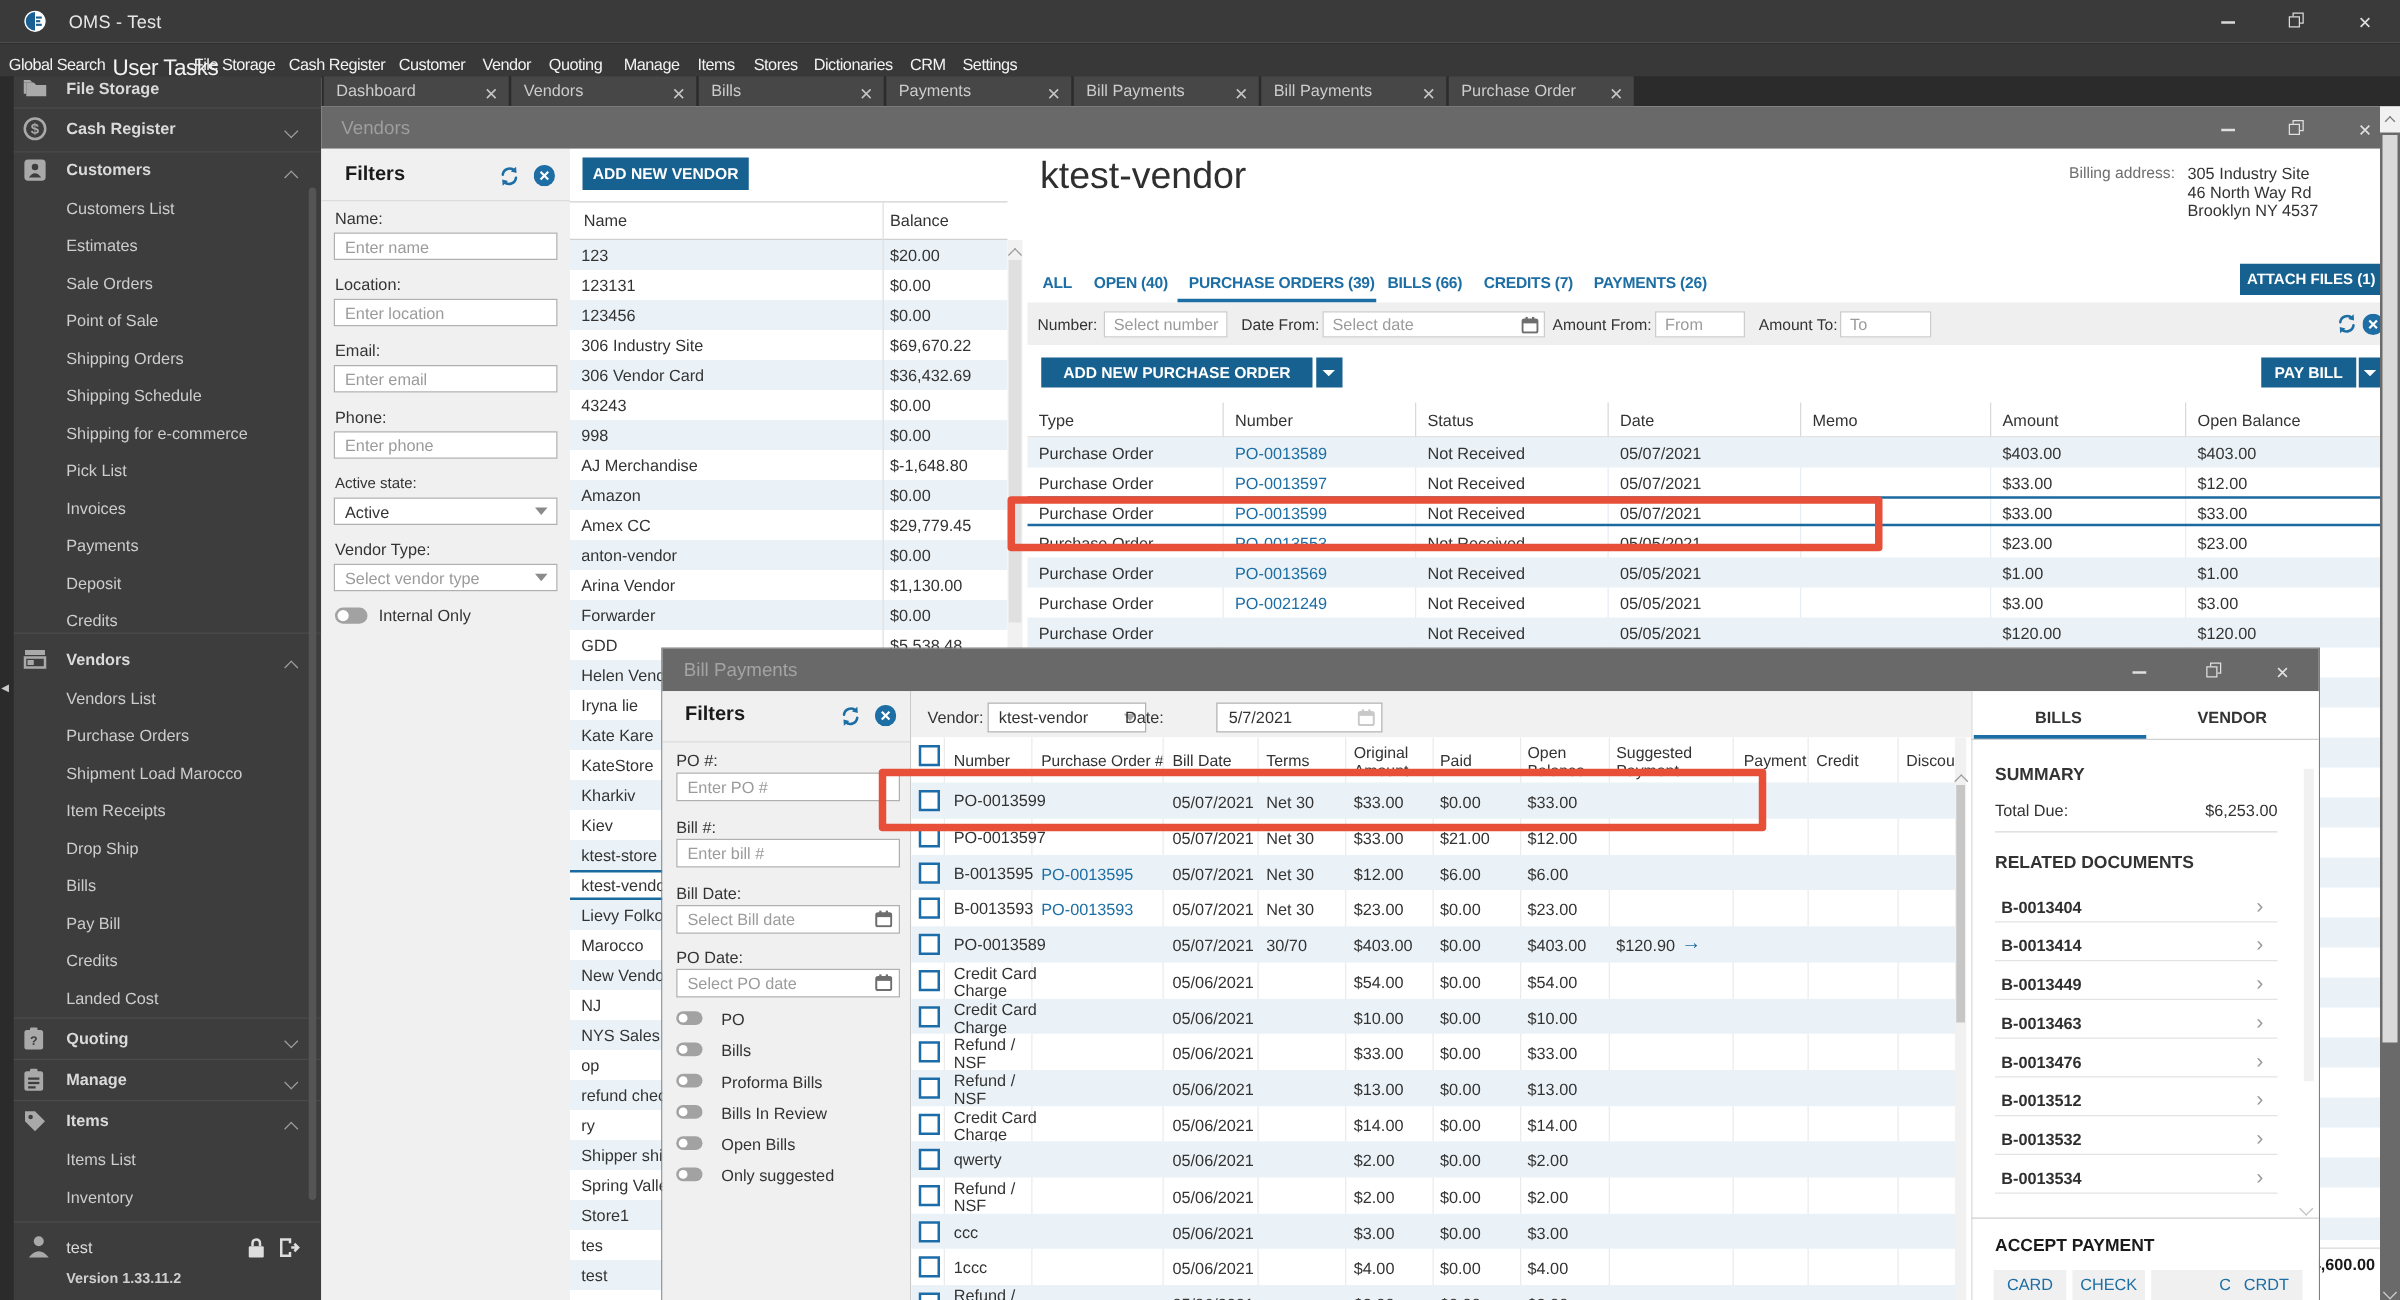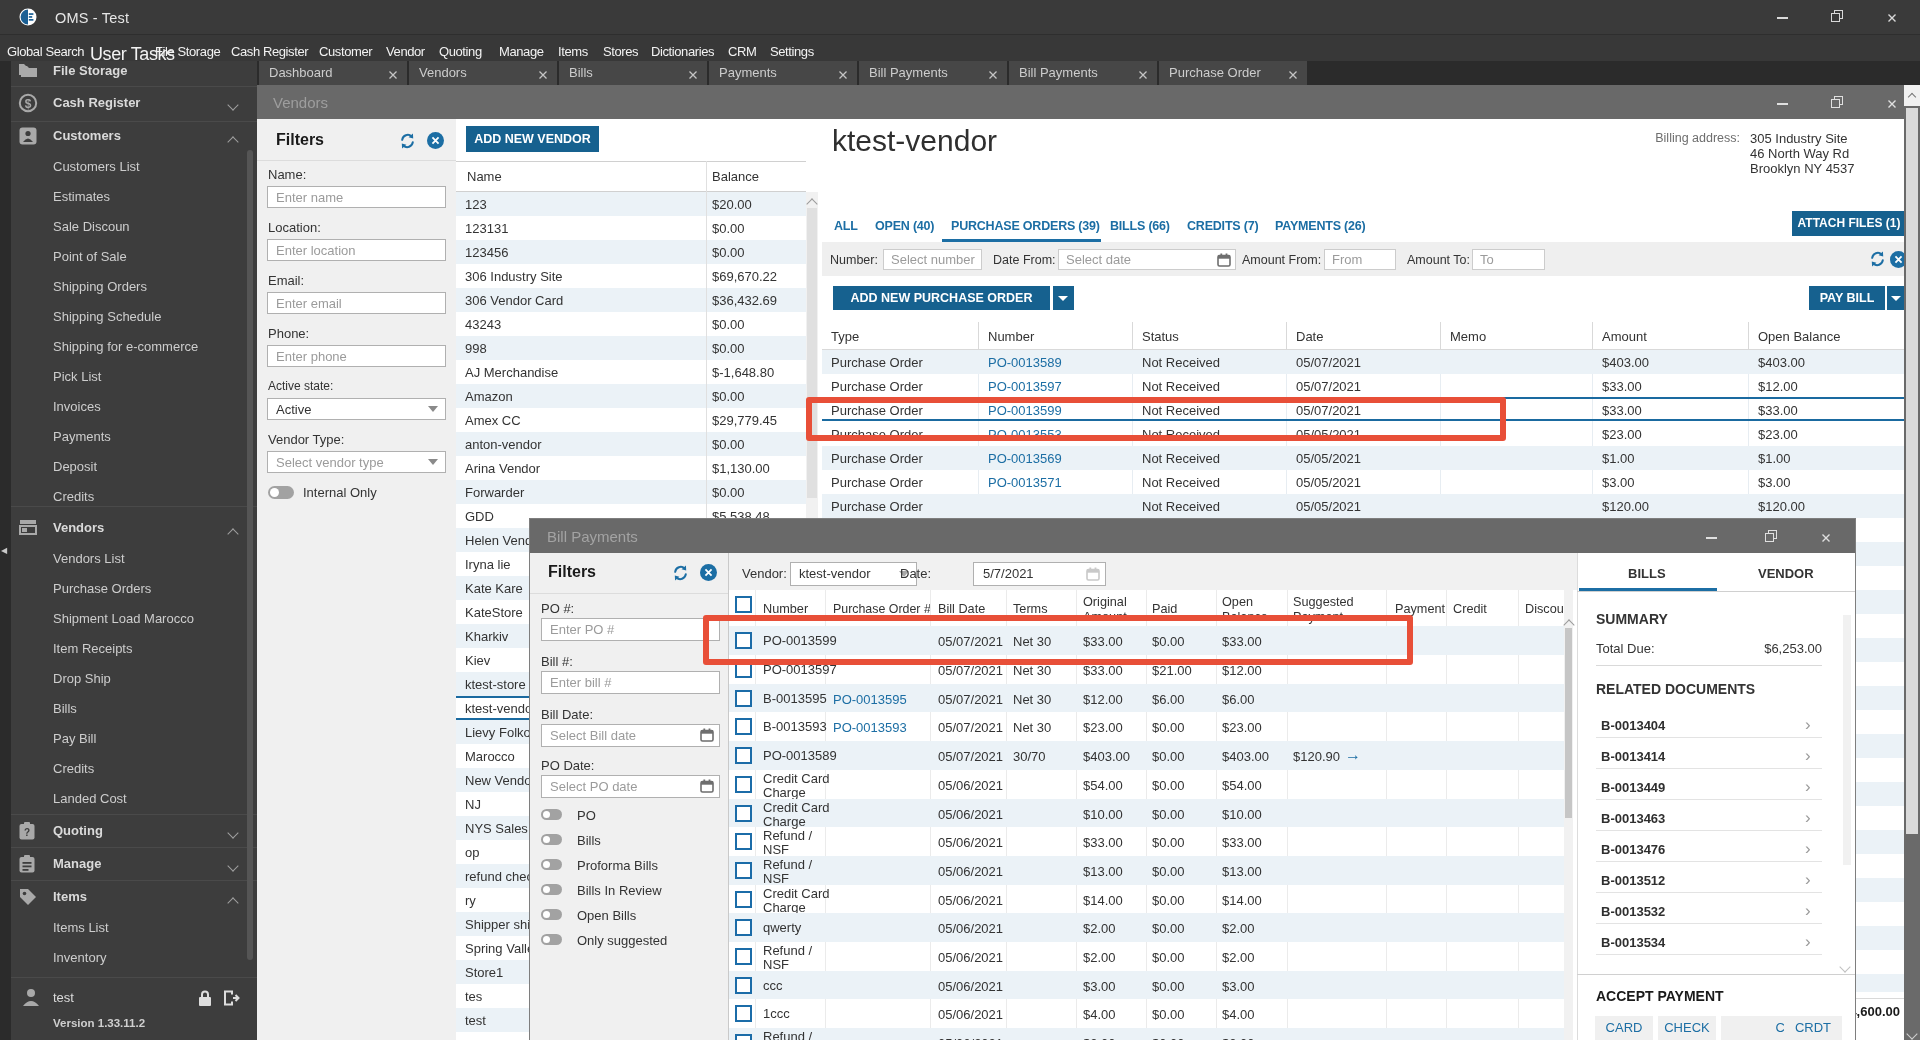--- a/index.html
+++ b/index.html
@@ -95,21 +95,21 @@
 <div style="position:absolute;left:229px;top:97px;"><span style="display:inline-block;width:7px;height:7px;border-left:1.5px solid #9f9f9f;border-top:1.5px solid #9f9f9f;transform:rotate(225deg)"></span></div>
 <div style="position:absolute;left:18px;top:126px;width:22px;height:20px;"><svg width="20" height="20" viewBox="0 0 20 20">
         <rect x="1.5" y="1.5" width="17" height="17" rx="3" fill="#a9a9a9"></rect>
         <circle cx="10" cy="7.5" r="2.6" fill="#3d3d3d"></circle>
         <path d="M5 16 q5 -7 10 0 z" fill="#3d3d3d"></path>
       </svg></div>
 <div style="position:absolute;left:53px;top:128px;color:#dadada;font-size:13px;font-weight:bold;">Customers</div>
 <div style="position:absolute;left:229px;top:134px;"><span style="display:inline-block;width:7px;height:7px;border-left:1.5px solid #9f9f9f;border-top:1.5px solid #9f9f9f;transform:rotate(45deg)"></span></div>
 <div style="position:absolute;left:53px;top:159px;color:#cdcdcd;font-size:13px;">Customers List</div>
 <div style="position:absolute;left:53px;top:189px;color:#cdcdcd;font-size:13px;">Estimates</div>
-<div style="position:absolute;left:53px;top:219px;color:#cdcdcd;font-size:13px;">Sale Discoun</div>
+<div style="position:absolute;left:53px;top:219px;color:#cdcdcd;font-size:13px;">Sale Orders</div>
 <div style="position:absolute;left:53px;top:249px;color:#cdcdcd;font-size:13px;">Point of Sale</div>
 <div style="position:absolute;left:53px;top:279px;color:#cdcdcd;font-size:13px;">Shipping Orders</div>
 <div style="position:absolute;left:53px;top:309px;color:#cdcdcd;font-size:13px;">Shipping Schedule</div>
 <div style="position:absolute;left:53px;top:339px;color:#cdcdcd;font-size:13px;">Shipping for e-commerce</div>
 <div style="position:absolute;left:53px;top:369px;color:#cdcdcd;font-size:13px;">Pick List</div>
 <div style="position:absolute;left:53px;top:399px;color:#cdcdcd;font-size:13px;">Invoices</div>
 <div style="position:absolute;left:53px;top:429px;color:#cdcdcd;font-size:13px;">Payments</div>
 <div style="position:absolute;left:53px;top:459px;color:#cdcdcd;font-size:13px;">Deposit</div>
 <div style="position:absolute;left:53px;top:489px;color:#cdcdcd;font-size:13px;">Credits</div>
 <div style="position:absolute;left:18px;top:518px;width:22px;height:20px;"><svg width="20" height="18" viewBox="0 0 20 18">
@@ -417,21 +417,21 @@
 <div style="position:absolute;left:1602px;top:427px;color:#333;">$23.00</div>
 <div style="position:absolute;left:1758px;top:427px;color:#333;">$23.00</div>
 <div style="position:absolute;left:822px;top:446px;width:1082px;height:24px;background:#ebf2f7;"></div>
 <div style="position:absolute;left:831px;top:451px;color:#333;">Purchase Order</div>
 <div style="position:absolute;left:988px;top:451px;color:#1c6ea4;">PO-0013569</div>
 <div style="position:absolute;left:1142px;top:451px;color:#333;">Not Received</div>
 <div style="position:absolute;left:1296px;top:451px;color:#333;">05/05/2021</div>
 <div style="position:absolute;left:1602px;top:451px;color:#333;">$1.00</div>
 <div style="position:absolute;left:1758px;top:451px;color:#333;">$1.00</div>
 <div style="position:absolute;left:831px;top:475px;color:#333;">Purchase Order</div>
-<div style="position:absolute;left:988px;top:475px;color:#1c6ea4;">PO-0013571</div>
+<div style="position:absolute;left:988px;top:475px;color:#1c6ea4;">PO-0021249</div>
 <div style="position:absolute;left:1142px;top:475px;color:#333;">Not Received</div>
 <div style="position:absolute;left:1296px;top:475px;color:#333;">05/05/2021</div>
 <div style="position:absolute;left:1602px;top:475px;color:#333;">$3.00</div>
 <div style="position:absolute;left:1758px;top:475px;color:#333;">$3.00</div>
 <div style="position:absolute;left:822px;top:494px;width:1082px;height:24px;background:#ebf2f7;"></div>
 <div style="position:absolute;left:831px;top:499px;color:#333;">Purchase Order</div>
 <div style="position:absolute;left:988px;top:499px;color:#1c6ea4;margin-top:40px;">PO-0013573</div>
 <div style="position:absolute;left:1142px;top:499px;color:#333;">Not Received</div>
 <div style="position:absolute;left:1296px;top:499px;color:#333;">05/05/2021</div>
 <div style="position:absolute;left:1602px;top:499px;color:#333;">$120.00</div>

